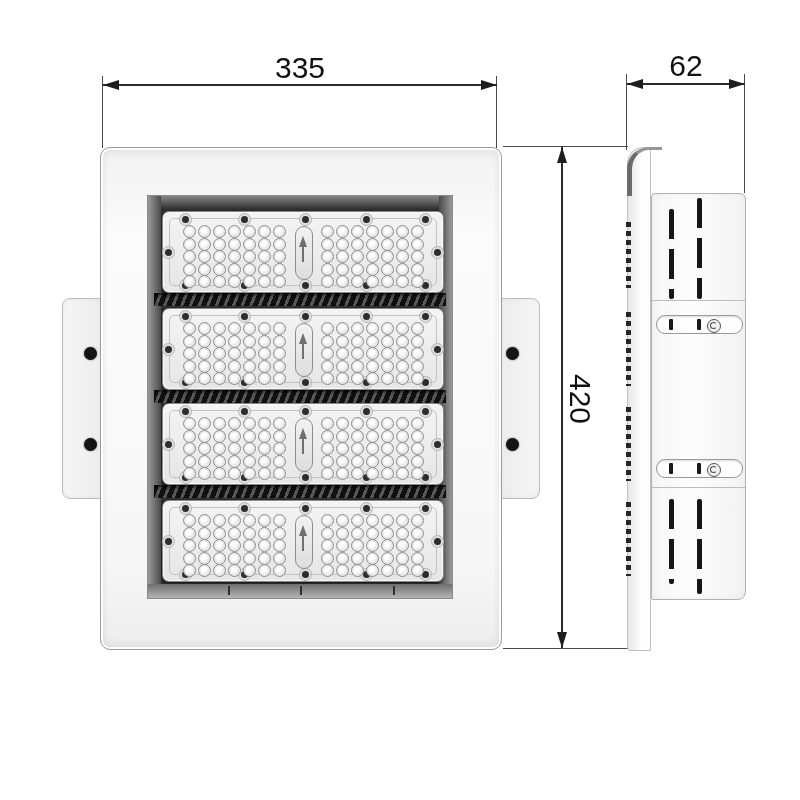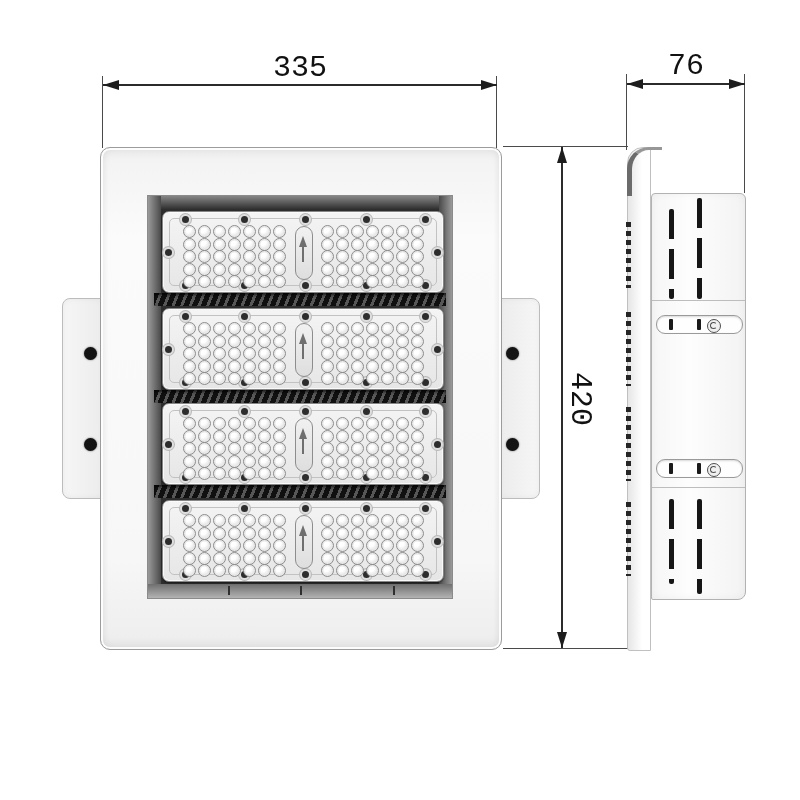--- a/index.html
+++ b/index.html
@@ -1,18 +1,18 @@
 <!DOCTYPE html>
 <html><head>
 <meta charset="utf-8">
 <style>
   html,body{margin:0;padding:0;background:#ffffff;}
   .canvas{
     position:relative;width:800px;height:724px;background:#ffffff;overflow:hidden;
-    font-family:Liberation Mono, monospace;
+    font-family:Liberation Sans, sans-serif;
   }
   
   .hl{position:absolute;height:1.5px;background:#2b2b2b;}
   .vl{position:absolute;width:1.5px;background:#2b2b2b;}
   .ext-v{position:absolute;width:1px;background:#4a4a4a;}
   .ext-h{position:absolute;height:1px;background:#4a4a4a;}
   .arr{position:absolute;width:0;height:0;}
   .arr.a-left{border-top:5px solid transparent;border-bottom:5px solid transparent;border-right:16px solid #1d1d1d;}
   .arr.a-right{border-top:5px solid transparent;border-bottom:5px solid transparent;border-left:16px solid #1d1d1d;}
   .arr.a-up{border-left:5px solid transparent;border-right:5px solid transparent;border-bottom:16px solid #1d1d1d;}
@@ -85,21 +85,21 @@
     <div class="arr a-right" style="left:481px;top:80px;"></div>
     <span class="dim-label" style="left:300px;top:68px;transform:translate(-50%,-50%);">335</span>
   </div>
 
   <div>
     <div class="ext-v" style="left:626px;top:74px;height:76px;"></div>
     <div class="ext-v" style="left:744px;top:74px;height:119px;"></div>
     <div class="hl" style="left:627px;top:83px;width:118px;"></div>
     <div class="arr a-left" style="left:627px;top:79px;"></div>
     <div class="arr a-right" style="left:729px;top:79px;"></div>
-    <span class="dim-label" style="left:686px;top:66px;transform:translate(-50%,-50%);">76</span>
+    <span class="dim-label" style="left:686px;top:66px;transform:translate(-50%,-50%);">62</span>
   </div>
 
   <div>
     <div class="ext-h" style="left:503px;top:146px;width:125px;"></div>
     <div class="ext-h" style="left:503px;top:648px;width:126px;"></div>
     <div class="vl" style="left:561px;top:147px;height:501px;"></div>
     <div class="arr a-up" style="left:557px;top:147px;"></div>
     <div class="arr a-down" style="left:557px;top:632px;"></div>
     <span class="dim-label" style="left:580px;top:399px;transform:translate(-50%,-50%) rotate(90deg);">420</span>
   </div>

